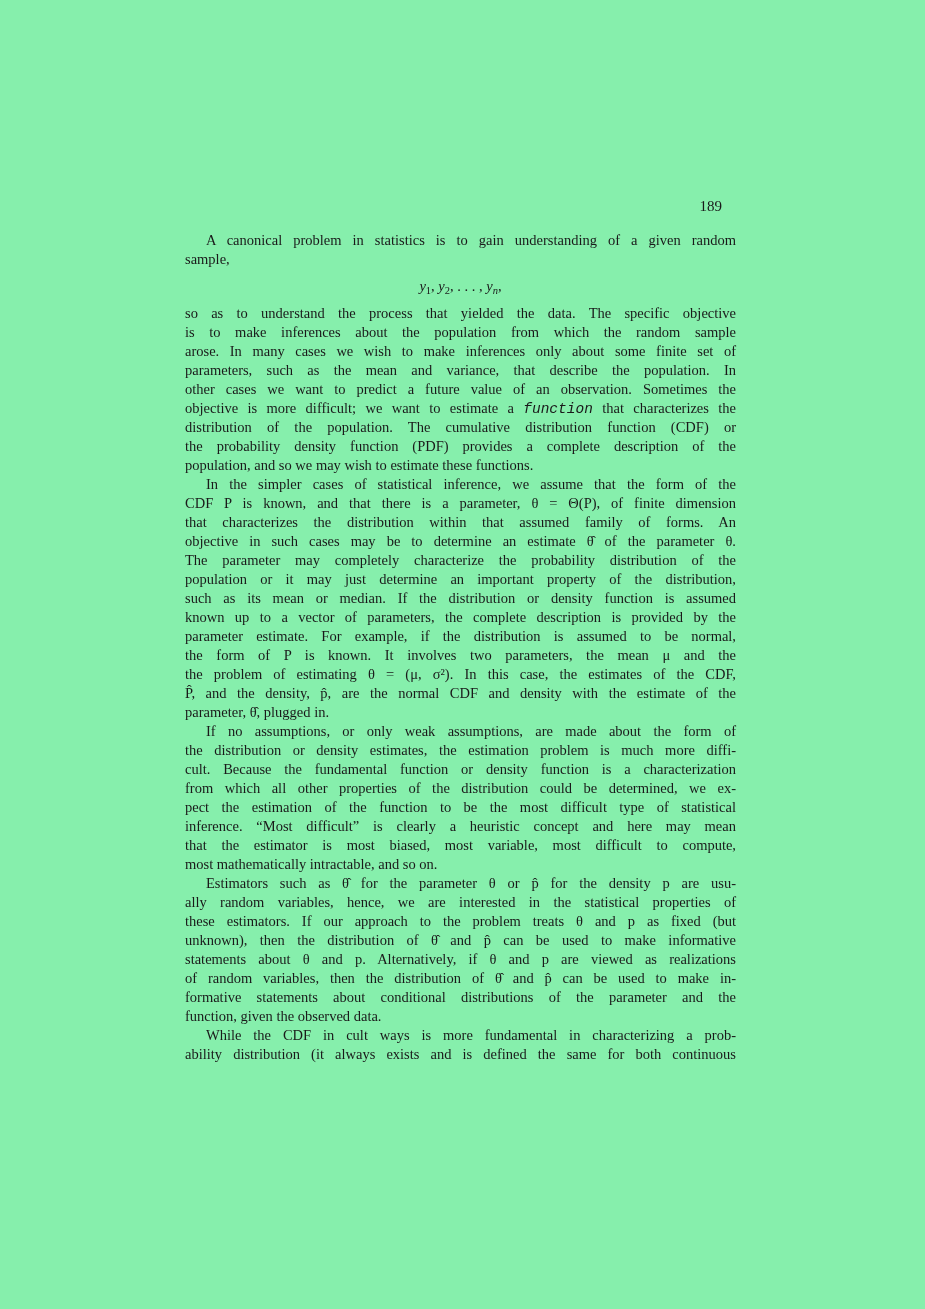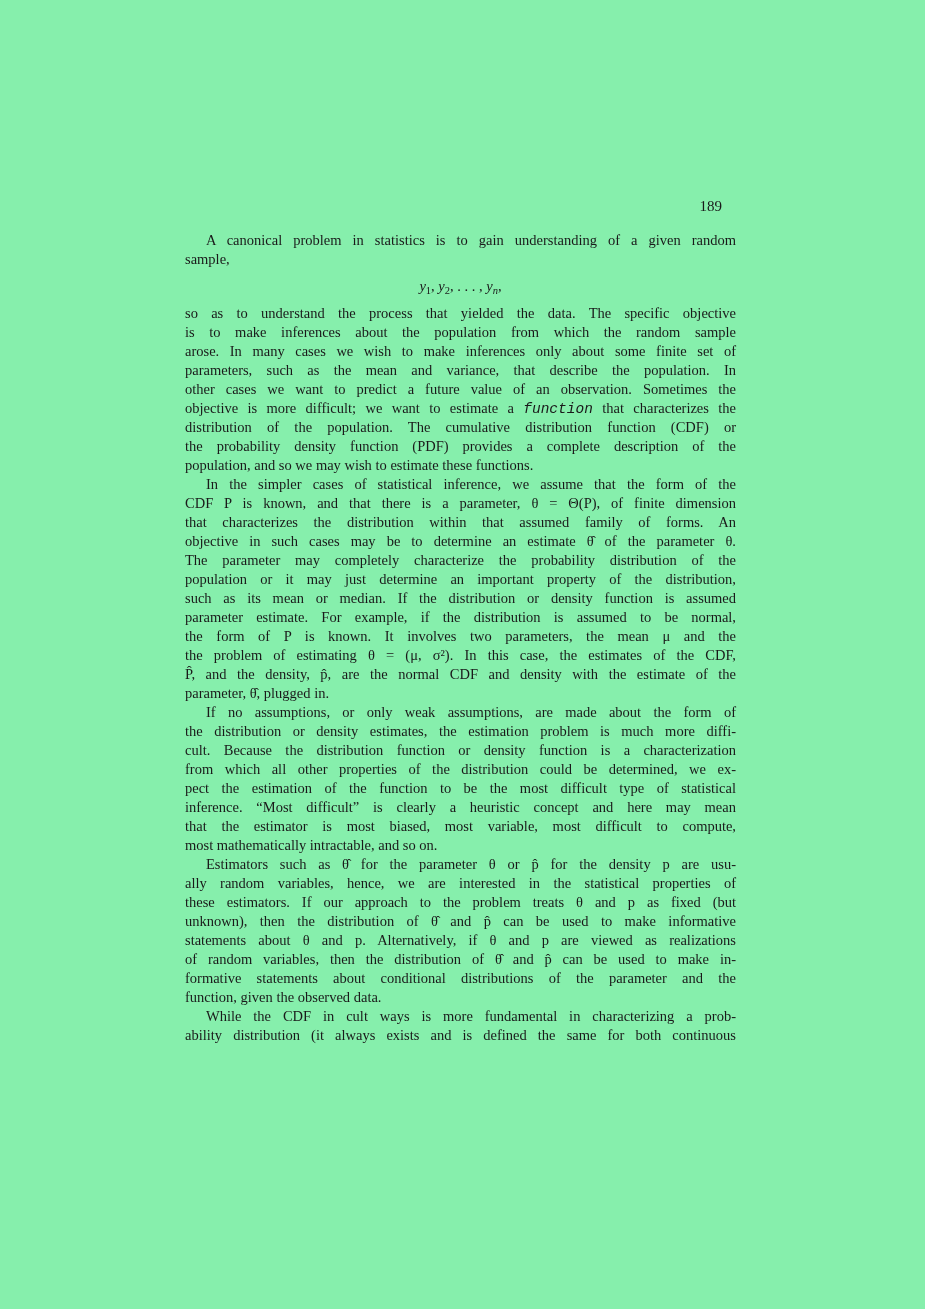--- a/index.html
+++ b/index.html
@@ -80,31 +80,32 @@
     </div>
 
     <div class="para">
       <div class="line indent">In the simpler cases of statistical inference, we assume that the form of the</div>
       <div class="line">CDF P is known, and that there is a parameter, θ = Θ(P), of finite dimension</div>
       <div class="line">that characterizes the distribution within that assumed family of forms. An</div>
       <div class="line">objective in such cases may be to determine an estimate θ̂ of the parameter θ.</div>
       <div class="line">The parameter may completely characterize the probability distribution of the</div>
       <div class="line">population or it may just determine an important property of the distribution,</div>
       <div class="line">such as its mean or median. If the distribution or density function is assumed</div>
+      <div class="line">known up to a vector of parameters, the complete description is provided by the</div>
       <div class="line">parameter estimate. For example, if the distribution is assumed to be normal,</div>
       <div class="line">the form of P is known. It involves two parameters, the mean μ and the</div>
       <div class="line">the problem of estimating θ = (μ, σ²). In this case, the estimates of the CDF,</div>
       <div class="line">P̂, and the density, p̂, are the normal CDF and density with the estimate of the</div>
       <div class="line end">parameter, θ̂, plugged in.</div>
     </div>
 
     <div class="para">
       <div class="line indent">If no assumptions, or only weak assumptions, are made about the form of</div>
       <div class="line">the distribution or density estimates, the estimation problem is much more diffi-</div>
-      <div class="line">cult. Because the distribution function or density function is a characterization</div>
+      <div class="line">cult. Because the fundamental function or density function is a characterization</div>
       <div class="line">from which all other properties of the distribution could be determined, we ex-</div>
       <div class="line">pect the estimation of the function to be the most difficult type of statistical</div>
       <div class="line">inference. “Most difficult” is clearly a heuristic concept and here may mean</div>
       <div class="line">that the estimator is most biased, most variable, most difficult to compute,</div>
       <div class="line end">most mathematically intractable, and so on.</div>
     </div>
 
     <div class="para">
       <div class="line indent">Estimators such as θ̂ for the parameter θ or p̂ for the density p are usu-</div>
       <div class="line">ally random variables, hence, we are interested in the statistical properties of</div>

